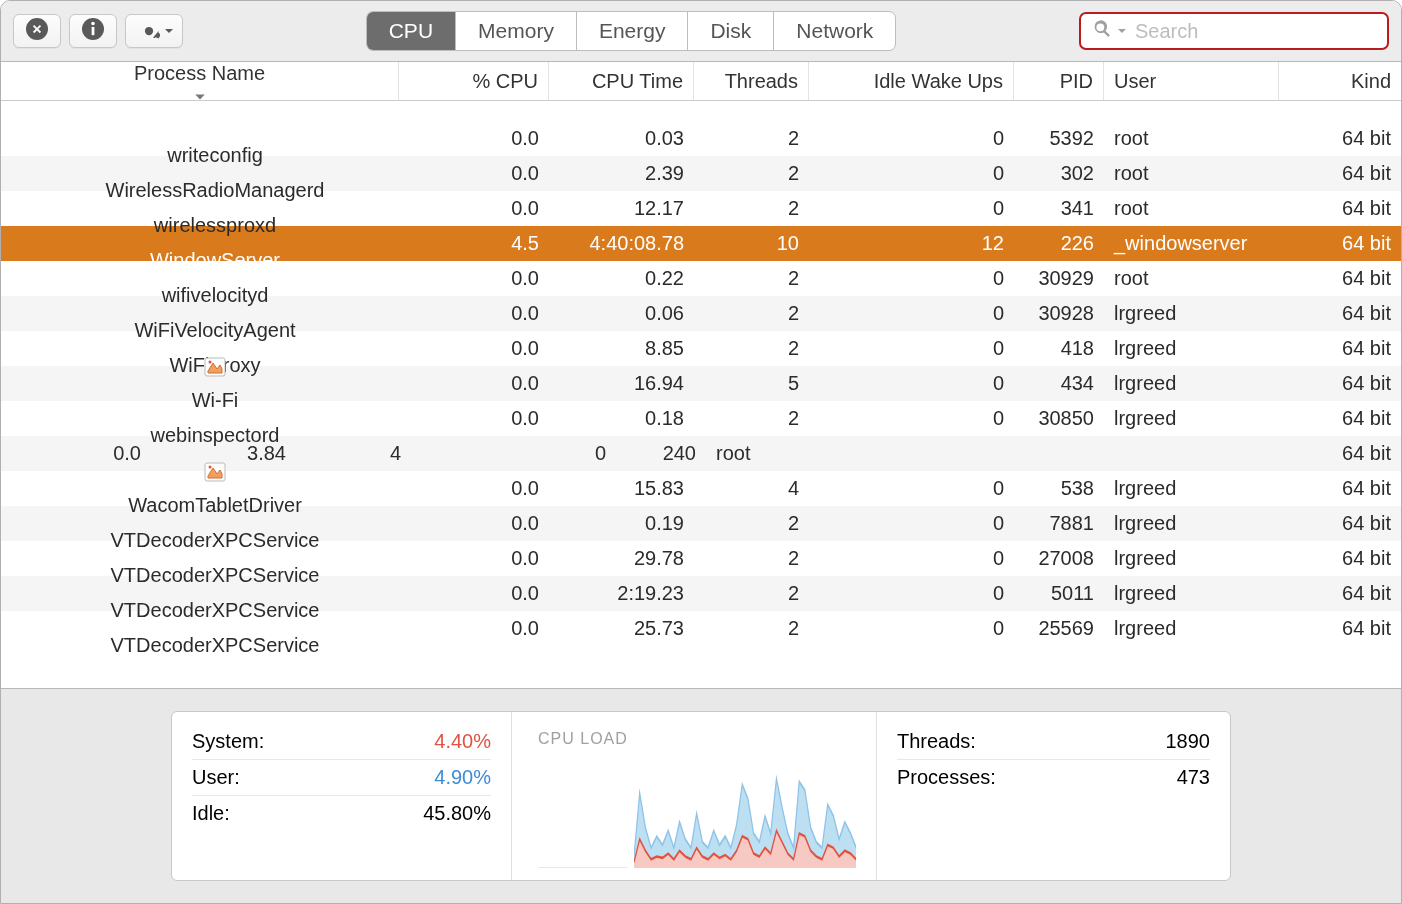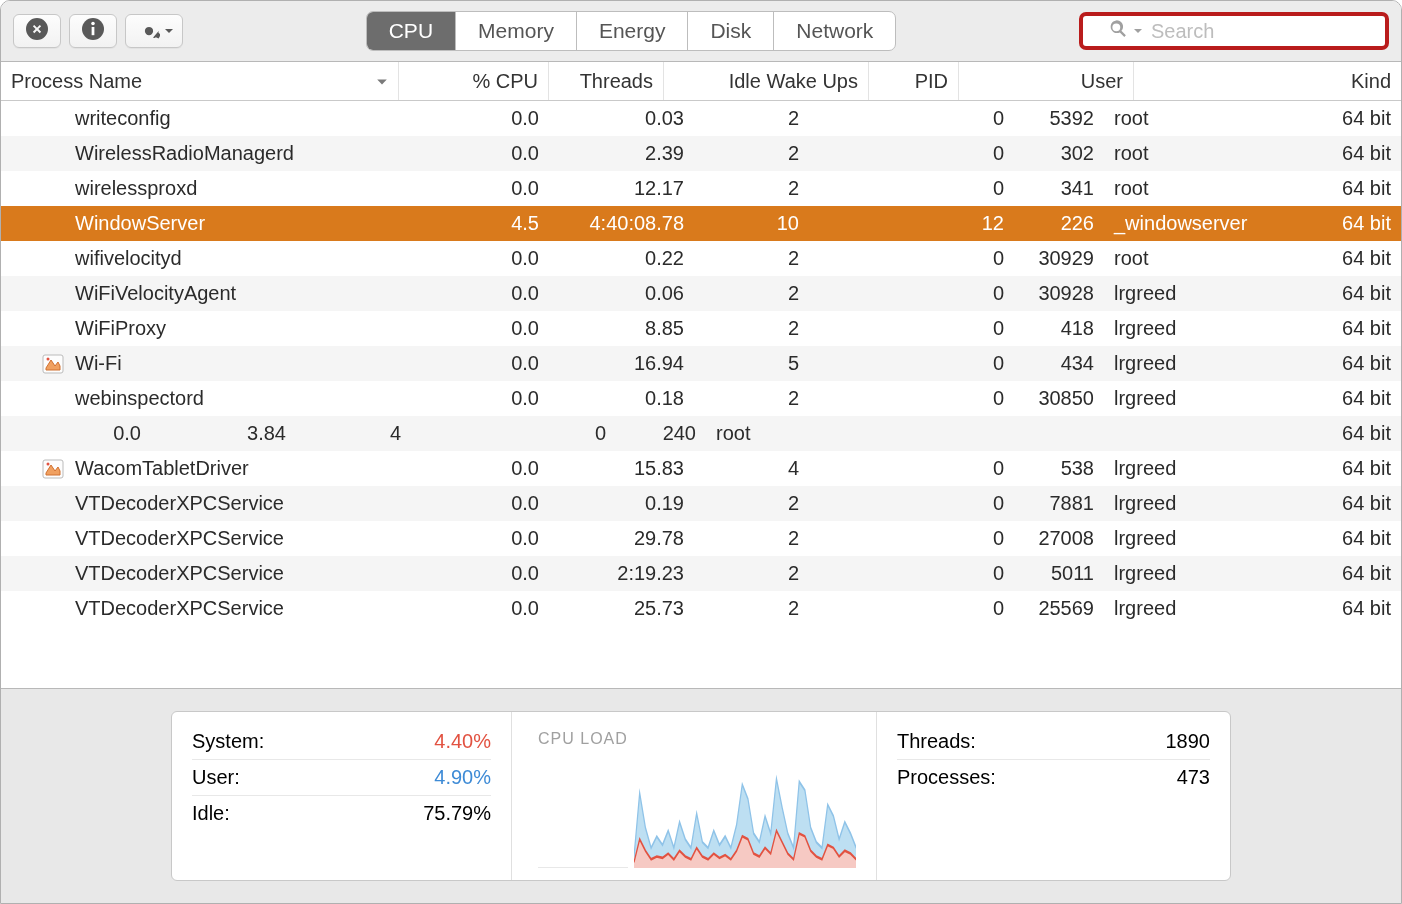--- a/index.html
+++ b/index.html
@@ -65,52 +65,52 @@
   .seg-item {
     display:flex; align-items:center; justify-content:center;
     font-size:21px; color:#555; padding:0 22px; cursor:pointer;
     border-right:1px solid var(--seg-border);
   }
   .seg-item:last-child { border-right:none; }
   .seg-item.active { background:var(--seg-active-bg); color:var(--seg-active-tx); }
   .search-wrap {
     display:flex; align-items:center; gap:6px;
     height:38px; width:310px; background:#ffffff;
-    border:4px solid #b91c1c; border-radius:7px; padding:0 26px;
+    border:2px solid #b91c1c; border-radius:7px; padding:0 12px;
   }
   .search-wrap input {
     flex:1; border:none; outline:none; font-size:20px; color:#333; background:transparent;
   }
   .search-wrap input::placeholder { color:#bdbdbd; }
 
   
   .thead {
     display:flex; height:39px; align-items:stretch;
     border-bottom:1px solid var(--border-light); background:var(--header-bg);
     font-size:20px; color:#333;
   }
   .thead .th {
     display:flex; align-items:center; padding:0 10px;
-    border-right:1px solid #e3e3e3; white-space:nowrap; overflow:hidden;justify-content:flex-end;
+    border-right:1px solid #e3e3e3; white-space:nowrap; overflow:hidden;
   }
   .th.right { justify-content:flex-end; }
   .th.sort { justify-content:space-between; }
 
   
-  .c-name   { width:398px; }
+  .c-name   { width:398px;flex-direction:column; }
   .c-cpu    { width:150px; }
   .c-time   { width:145px; }
   .c-thr    { width:115px; }
   .c-wake   { width:205px; }
   .c-pid    { width:90px; }
   .c-user   { width:175px; }
   .c-kind   { flex:1; border-right:none !important; }
 
   
-  .tbody { flex:1; overflow:hidden; position:relative; }
+  .tbody { flex:1; overflow:hidden; position:relative;margin-top:20px; }
   .tr {
     display:flex; height:35px; align-items:center; font-size:20px; color:#2b2b2b;
   }
   .tr:nth-child(even) { background:var(--row-alt); }
   .tr.selected { background:var(--row-sel); color:var(--row-sel-text); }
   .tr .td {
     padding:0 10px; overflow:hidden; white-space:nowrap; text-overflow:ellipsis;
   }
   .td.right { text-align:right; }
   .td.c-name { display:flex; align-items:center; gap:10px; padding-left:40px; }
@@ -211,20 +211,23 @@
     <div class="th c-name sort">
       <span>Process Name</span>
       <span>
         <svg width="12" height="12" viewBox="0 0 10 10" fill="#7a7a7a">
             <path d="M1 3l4 4 4-4z"></path>
           </svg>
       </span>
     </div>
     <div class="th c-cpu right">
         <span>% CPU</span>
+      </div>
+    <div class="th c-time right">
+        <span>CPU Time</span>
       </div>
     <div class="th c-thr right">
         <span>Threads</span>
       </div>
     <div class="th c-wake right">
         <span>Idle Wake Ups</span>
       </div>
     <div class="th c-pid right">
         <span>PID</span>
       </div>
@@ -448,21 +451,21 @@
         <div class="stat-row">
           <span>System:</span>
           <span class="v red">4.40%</span>
         </div>
         <div class="stat-row">
           <span>User:</span>
           <span class="v blue">4.90%</span>
         </div>
         <div class="stat-row">
           <span>Idle:</span>
-          <span class="v">75.79%</span>
+          <span class="v">45.80%</span>
         </div>
       </div>
       <div class="fc-col mid">
         <div class="cpu-load-title">CPU LOAD</div>
         <div class="chart-wrap" id="chart">
             <svg viewBox="0 0 360 110" preserveAspectRatio="none">
   <path d="M0.0 101.2 L9.2 52.8 L18.5 79.2 L27.7 94.6 L36.9 85.8 L46.2 92.4 L55.4 81.4 L64.6 94.6 L73.8 74.8 L83.1 88.0 L92.3 94.6 L101.5 68.2 L110.8 90.2 L120.0 94.6 L129.2 81.4 L138.5 92.4 L147.7 85.8 L156.9 94.6 L166.2 77.0 L175.4 46.2 L184.6 57.2 L193.8 83.6 L203.1 90.2 L212.3 70.4 L221.5 83.6 L230.8 41.8 L240.0 63.8 L249.2 83.6 L258.5 94.6 L267.7 44.0 L276.9 50.6 L286.2 79.2 L295.4 90.2 L304.6 94.6 L313.8 61.6 L323.1 70.4 L332.3 88.0 L341.5 74.8 L350.8 83.6 L360.0 94.6 L360 110 L0 110 Z" fill="#bddff2" stroke="none"></path>
   <path d="M0.0 101.2 L9.2 52.8 L18.5 79.2 L27.7 94.6 L36.9 85.8 L46.2 92.4 L55.4 81.4 L64.6 94.6 L73.8 74.8 L83.1 88.0 L92.3 94.6 L101.5 68.2 L110.8 90.2 L120.0 94.6 L129.2 81.4 L138.5 92.4 L147.7 85.8 L156.9 94.6 L166.2 77.0 L175.4 46.2 L184.6 57.2 L193.8 83.6 L203.1 90.2 L212.3 70.4 L221.5 83.6 L230.8 41.8 L240.0 63.8 L249.2 83.6 L258.5 94.6 L267.7 44.0 L276.9 50.6 L286.2 79.2 L295.4 90.2 L304.6 94.6 L313.8 61.6 L323.1 70.4 L332.3 88.0 L341.5 74.8 L350.8 83.6 L360.0 94.6 " fill="none" stroke="#8fc3e8" stroke-width="2"></path>
   <path d="M0.0 105.6 L9.2 88.0 L18.5 96.8 L27.7 103.4 L36.9 101.2 L46.2 102.3 L55.4 99.0 L64.6 103.4 L73.8 96.8 L83.1 101.2 L92.3 103.4 L101.5 94.6 L110.8 101.2 L120.0 103.4 L129.2 99.0 L138.5 102.3 L147.7 100.1 L156.9 103.4 L166.2 96.8 L175.4 85.8 L184.6 88.0 L193.8 99.0 L203.1 101.2 L212.3 94.6 L221.5 99.0 L230.8 81.4 L240.0 90.2 L249.2 99.0 L258.5 103.4 L267.7 83.6 L276.9 85.8 L286.2 96.8 L295.4 101.2 L304.6 103.4 L313.8 92.4 L323.1 94.6 L332.3 101.2 L341.5 96.8 L350.8 99.0 L360.0 103.4 L360 110 L0 110 Z" fill="#f6c9c3" stroke="none"></path>
   <path d="M0.0 105.6 L9.2 88.0 L18.5 96.8 L27.7 103.4 L36.9 101.2 L46.2 102.3 L55.4 99.0 L64.6 103.4 L73.8 96.8 L83.1 101.2 L92.3 103.4 L101.5 94.6 L110.8 101.2 L120.0 103.4 L129.2 99.0 L138.5 102.3 L147.7 100.1 L156.9 103.4 L166.2 96.8 L175.4 85.8 L184.6 88.0 L193.8 99.0 L203.1 101.2 L212.3 94.6 L221.5 99.0 L230.8 81.4 L240.0 90.2 L249.2 99.0 L258.5 103.4 L267.7 83.6 L276.9 85.8 L286.2 96.8 L295.4 101.2 L304.6 103.4 L313.8 92.4 L323.1 94.6 L332.3 101.2 L341.5 96.8 L350.8 99.0 L360.0 103.4 " fill="none" stroke="#e25241" stroke-width="2"></path>

